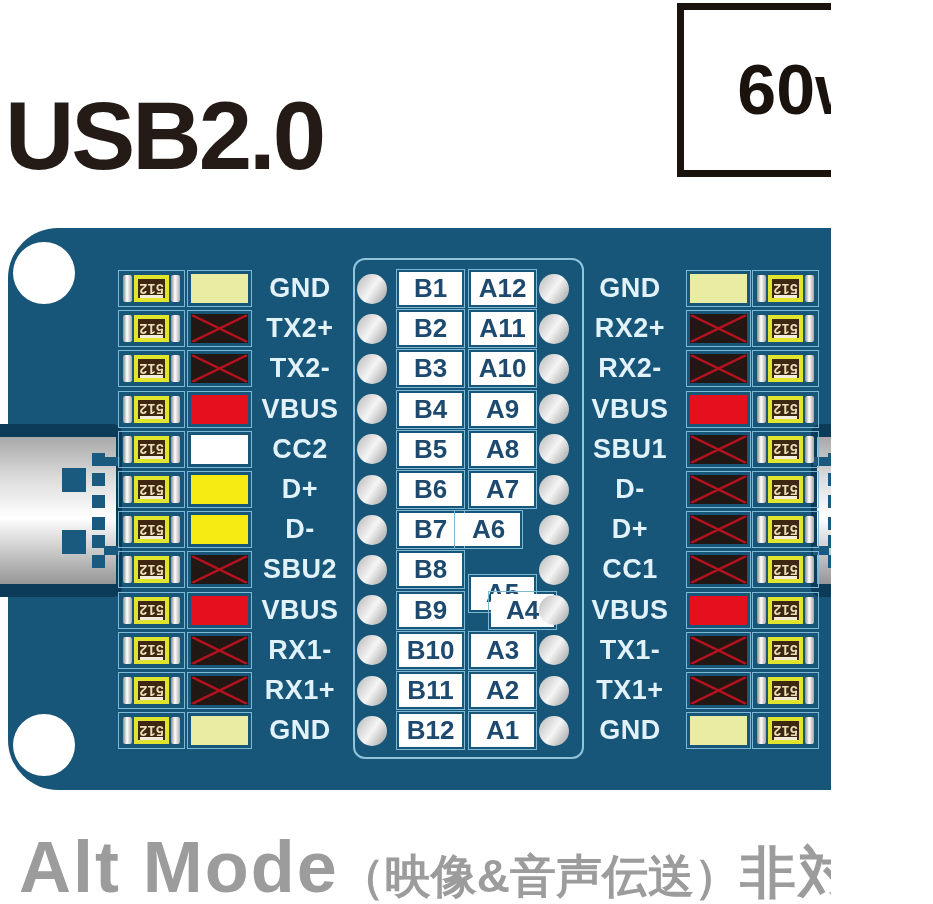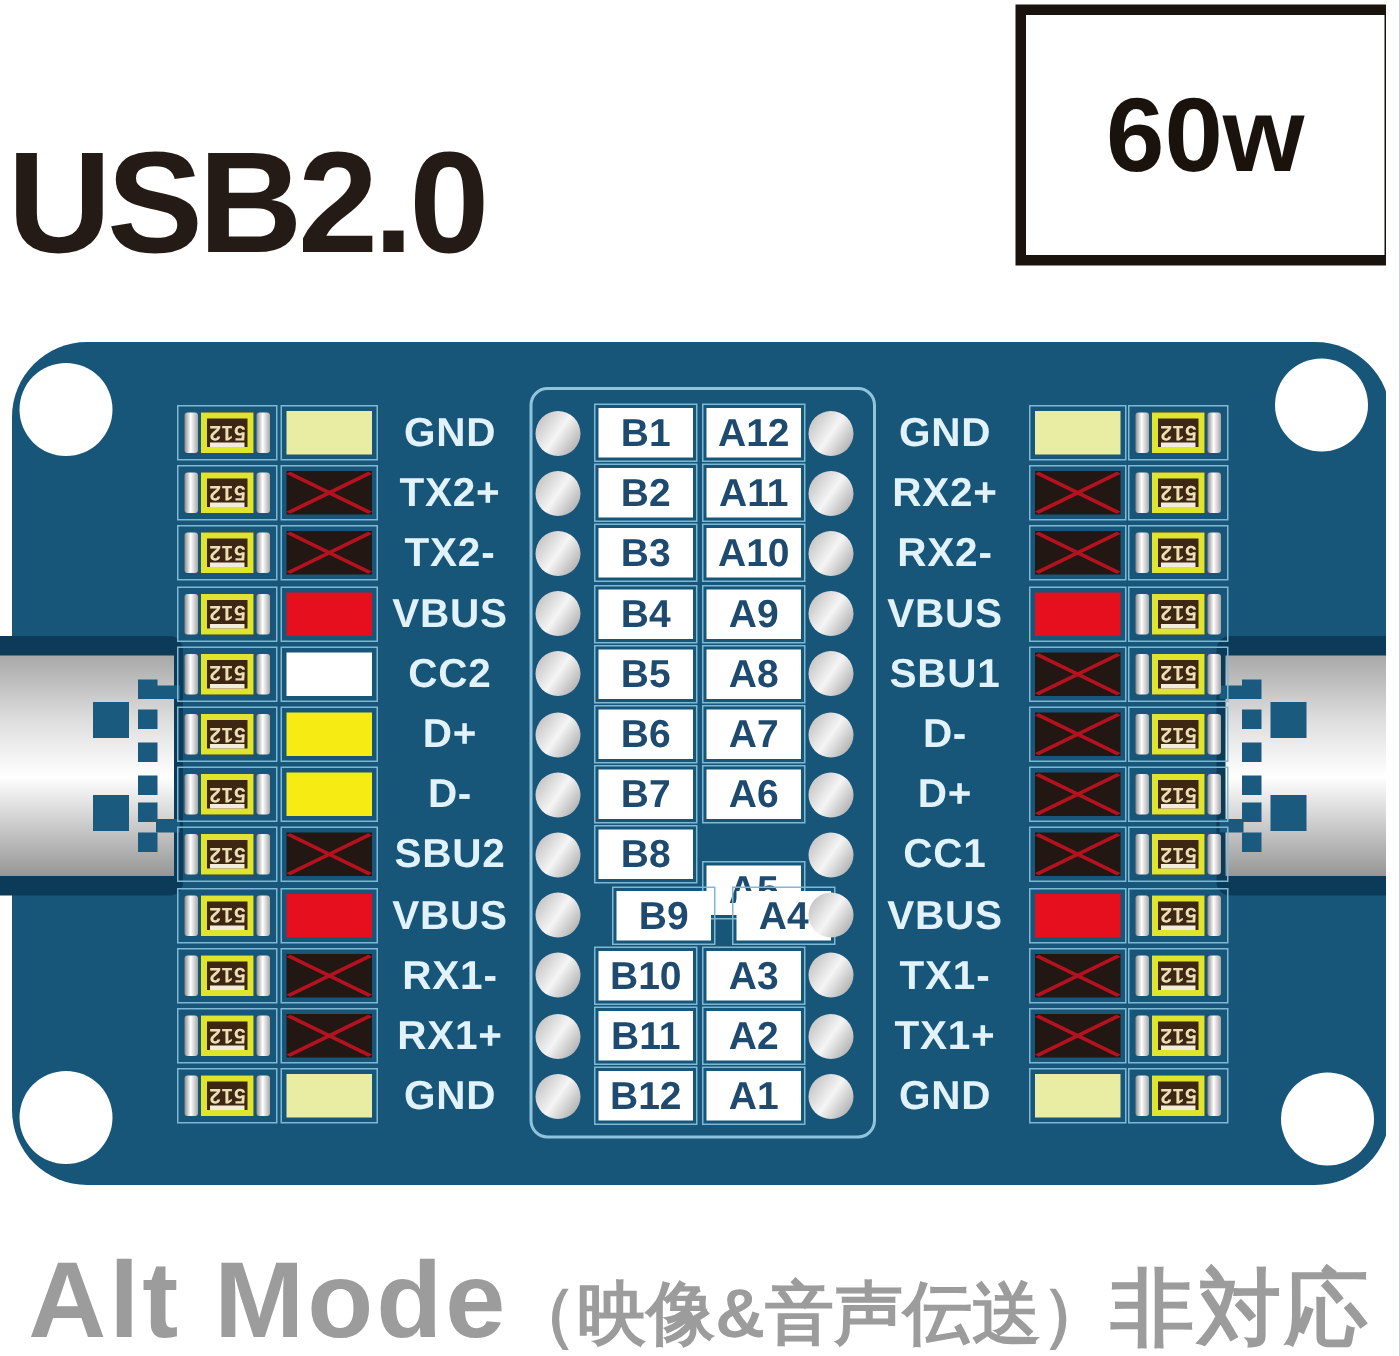--- a/index.html
+++ b/index.html
@@ -1,18 +1,18 @@
 <!DOCTYPE html>
 <html><head>
 <meta charset="utf-8">
 <style>
   html,body{margin:0;padding:0;background:#ffffff;}
   .stage{
-    position:relative;width:924px;height:904px;background:#ffffff;
-    font-family:"Liberation Sans",sans-serif;overflow:hidden;
+    position:relative;width:795px;height:904px;background:#ffffff;
+    font-family:"Liberation Sans",sans-serif;overflow:hidden;padding-left:36px;
   }
   
   .title{
     position:absolute;left:5px;top:88px;
     font-size:96px;font-weight:bold;color:#241b16;letter-spacing:-3px;line-height:1;
   }
   .badge{
     position:absolute;left:677px;top:3px;width:239px;height:160px;
     border:7px solid #1a120d;background:#ffffff;
     display:flex;flex-direction:column;align-items:center;justify-content:center;
@@ -391,21 +391,21 @@
           </div>
         </div>
         <div class="cell" style="left: 179px; top: 283.2px; width: 65px; height: 37px;">
           <div class="pad" style="background: rgb(246, 236, 20);"></div>
         </div>
         <div class="net-label" style="left: 242px; top: 283.2px; width: 100px;">D-</div>
         <div class="pin-circle" style="left: 349px; top: 286.7px;"></div>
         <div class="pin-cell" style="left: 388px; top: 282.2px; width: 69px; height: 39px;">
           <div class="pin-box">B7</div>
         </div>
-        <div class="pin-cell" style="left: 460px; top: 282.2px; width: 69px; height: 39px;">
+        <div class="pin-cell" style="left: 446px; top: 282.2px; width: 69px; height: 39px;">
           <div class="pin-box">A6</div>
         </div>
         <div class="pin-circle" style="left: 531px; top: 286.7px;"></div>
         <div class="net-label" style="left: 572px; top: 283.2px; width: 100px;">D+</div>
         <div class="cell" style="left: 678px; top: 283.2px; width: 65px; height: 37px;">
           <div class="pad" style="background: rgb(34, 23, 18);">
             <svg viewBox="0 0 100 100" preserveAspectRatio="none">
               <line x1="2" y1="4" x2="98" y2="96" stroke="#b5121f" stroke-width="7"></line>
               <line x1="98" y1="4" x2="2" y2="96" stroke="#b5121f" stroke-width="7"></line>
             </svg>
@@ -475,21 +475,21 @@
               <div class="res-mark"></div>
             </div>
             <div class="res-cap"></div>
           </div>
         </div>
         <div class="cell" style="left: 179px; top: 363.6px; width: 65px; height: 37px;">
           <div class="pad" style="background: rgb(230, 15, 30);"></div>
         </div>
         <div class="net-label" style="left: 242px; top: 363.6px; width: 100px;">VBUS</div>
         <div class="pin-circle" style="left: 349px; top: 367.1px;"></div>
-        <div class="pin-cell" style="left: 400px; top: 362.6px; width: 69px; height: 39px;">
+        <div class="pin-cell" style="left: 388px; top: 362.6px; width: 69px; height: 39px;">
           <div class="pin-box">B9</div>
         </div>
         <div class="pin-cell" style="left: 480px; top: 362.6px; width: 69px; height: 39px;">
           <div class="pin-box">A4</div>
         </div>
         <div class="pin-circle" style="left: 531px; top: 367.1px;"></div>
         <div class="net-label" style="left: 572px; top: 363.6px; width: 100px;">VBUS</div>
         <div class="cell" style="left: 678px; top: 363.6px; width: 65px; height: 37px;">
           <div class="pad" style="background: rgb(230, 15, 30);"></div>
         </div>

